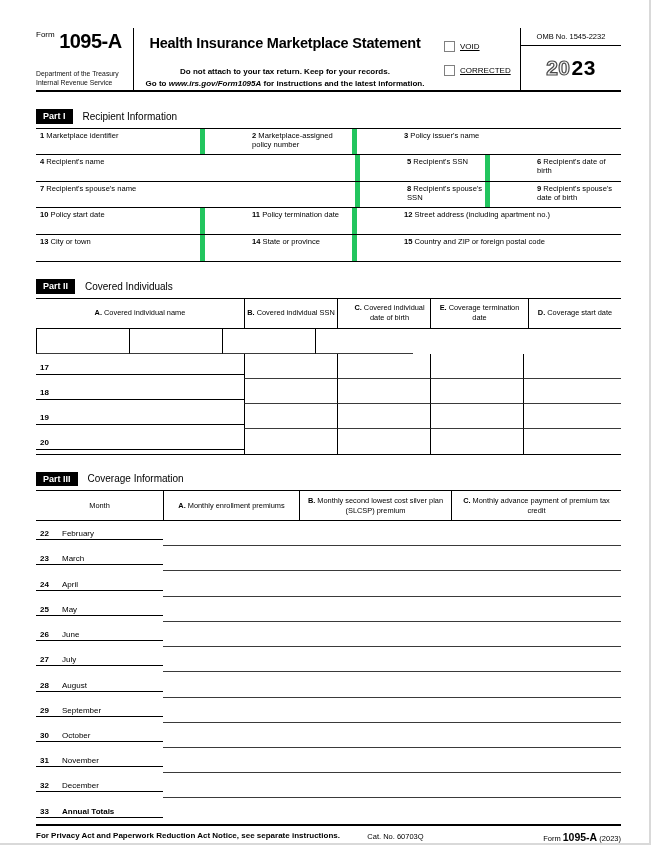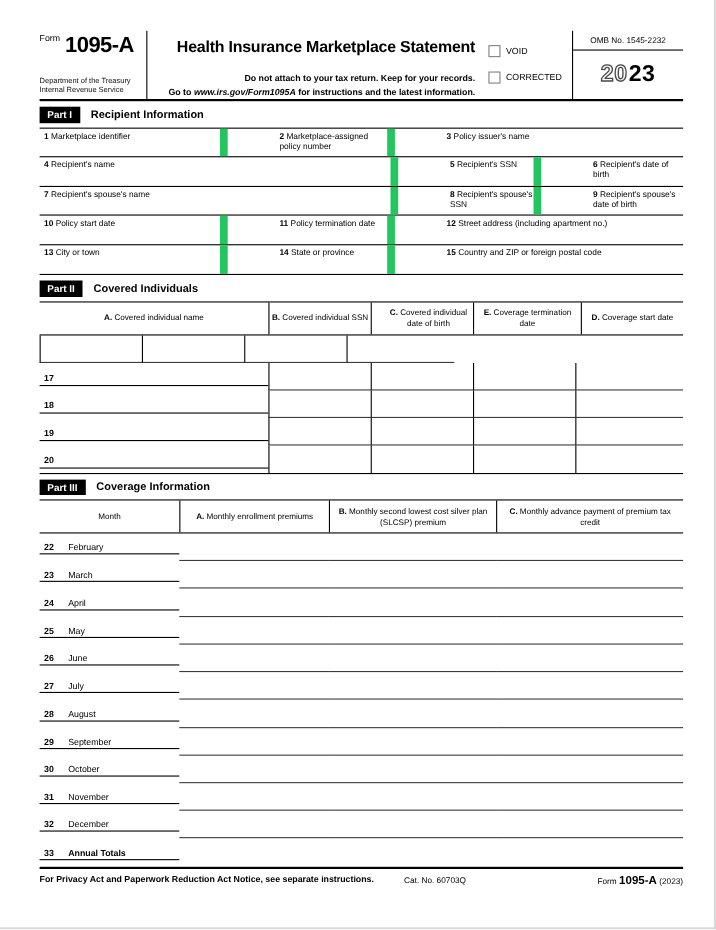--- a/index.html
+++ b/index.html
@@ -11,44 +11,44 @@
     overflow:hidden;
   }
   .form-area { position:absolute; left:36px; top:28px; width:585px; }
 
   
   .hdr { display:flex; height:64px; border-bottom:2px solid #000; }
   .hdr-left { width:98px; border-right:1.5px solid #000; display:flex; flex-direction:column; justify-content:space-between; padding:2px 4px 3px 0;gap:14px; }
   .form-word { font-size:8px; vertical-align:top; }
   .form-num-big { font-size:20px; font-weight:bold; letter-spacing:-0.5px; }
   .agency { font-size:6.8px; line-height:1.25; color:#111; }
-  .hdr-mid { width:302px; display:flex; flex-direction:column; justify-content:space-between; padding:7px 4px 4px; text-align:right; }
+  .hdr-mid { width:302px; display:flex; flex-direction:column; justify-content:space-between; padding:7px 4px 4px; text-align:center; }
   .hdr-title { font-size:14.5px; font-weight:bold; letter-spacing:-0.2px; }
   .hdr-instr { font-size:8px; font-weight:bold; line-height:1.45;margin-top:15px; }
   .hdr-instr i { font-style:italic; }
   .hdr-void { width:84px; display:flex; flex-direction:column; justify-content:space-around; padding:6px 0 8px 8px; }
-  .cbrow { display:flex; align-items:center; gap:5px; }
+  .cbrow { display:flex; align-items:center; gap:5px;text-decoration:underline; }
   .checkbox { width:11px; height:11px; border:1px solid #808080; background:#fff; display:inline-block; }
   .cblabel { font-size:8px; }
   .hdr-omb { width:101px; border-left:1.5px solid #000; display:flex; flex-direction:column; }
   .omb-line { font-size:7.5px; text-align:center; padding:4px 2px 4px; border-bottom:1px solid #000; }
   .year { flex:1; display:flex; align-items:center; justify-content:center; font-size:21px; font-weight:bold; letter-spacing:0.5px; }
   .yr-outline { color:#f5f5f5; -webkit-text-stroke:1.2px #4a4a4a; margin-right:1px; }
 
   
-  .part-row { display:flex; align-items:center; gap:10px; margin:5px 0 4px; }
+  .part-row { display:flex; align-items:center; gap:10px; margin:17px 0 4px; }
   .badge { background:#000; color:#fff; font-weight:bold; font-size:9px; padding:2px 7px 2.5px; }
-  .part-title { font-weight:bold; font-size:10px; }
+  .part-title { font-weight:normal; font-size:10px; }
 
   
   .p1 { border-top:1.5px solid #000; border-bottom:1.5px solid #000; }
   .p1-row { display:flex; height:26.5px; border-bottom:1px solid #000; }
   .p1-row:last-child { border-bottom:none; }
   .p1-cell { padding:2px 0 0 4px; font-size:7.6px; }
-  .p1-cell + .p1-cell { border-left:7px solid #22c55e;padding-left:47px; }
+  .p1-cell + .p1-cell { border-left:5px solid #22c55e;padding-left:47px; }
   .fnum { font-weight:bold; }
   .flabel { }
   .w164{width:164px;} .w152{width:152px;} .w269{width:269px;}
   .w319{width:319px;} .w130{width:130px;} .w136{width:136px;}
 
   
   .p2 { border-top:1.5px solid #000; border-bottom:1.5px solid #000; }
   .p2-hdr { display:flex; height:30px; border-bottom:1px solid #000; }
   .hcell { display:flex; align-items:center; justify-content:center; text-align:center; font-size:7.4px; line-height:1.3; padding:1px 2px; }
   .hcell + .hcell { border-left:1px solid #000; }

